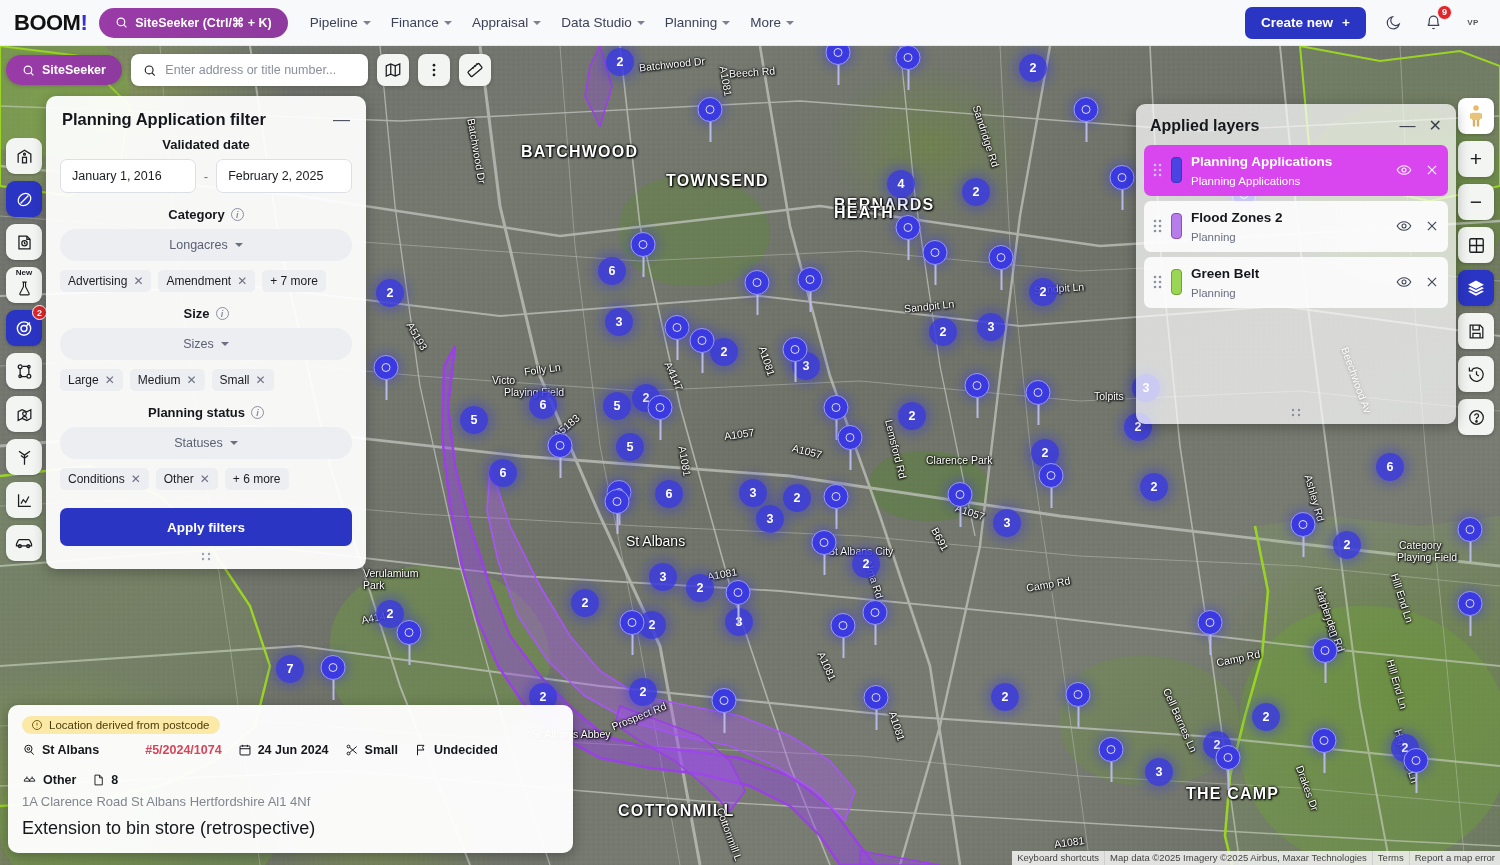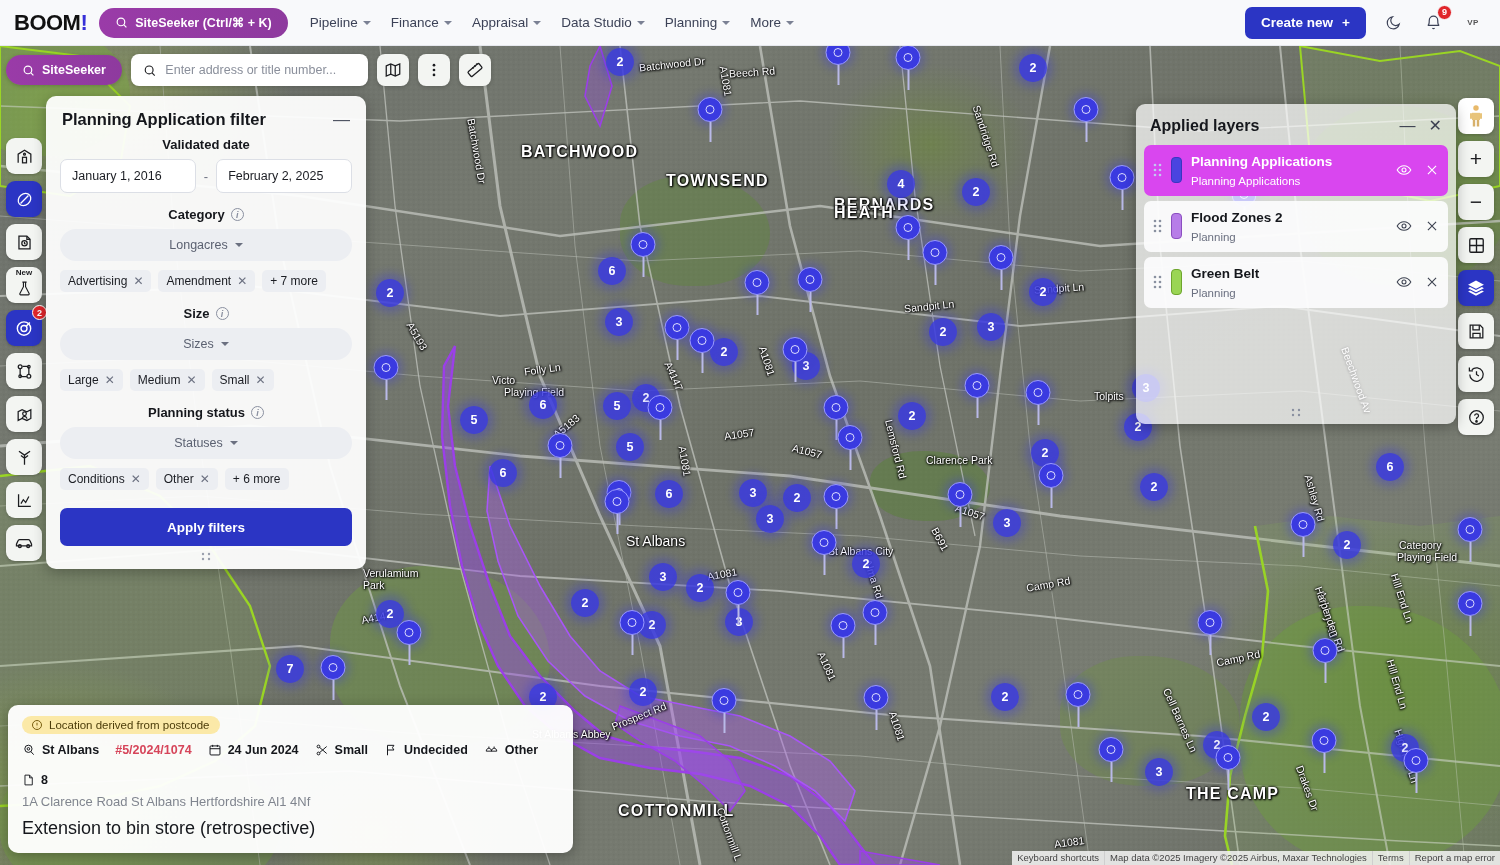--- a/index.html
+++ b/index.html
@@ -222,21 +222,21 @@
     position: absolute; left: 8px; bottom: 12px; width: 565px;
     background: rgba(255,255,255,.96); border-radius: 10px;
     box-shadow: 0 3px 14px rgba(0,0,0,.3); padding: 11px 14px 14px; z-index: 44;
   }
   .warnpill {
     display: inline-flex; align-items: center; gap: 6px; background: #fbe9a8;
     border-radius: 13px; padding: 3px 11px 3px 9px; font-size: 11.5px; color: #4c3d0a; margin-bottom: 9px;
   }
   .metarow { display: flex; align-items: center; gap: 16px; flex-wrap: wrap; margin-bottom: 7px; }
   .meta { display: flex; align-items: center; gap: 6px; font-size: 12.5px; color: #15171c; font-weight: 600; }
-  .meta.ref { color: #d6455a; font-weight: 600; }
+  .meta.ref { color: #d6455a; font-weight: 600; margin-left: 30px; }
   .addr { font-size: 13px; color: #80858f; margin-bottom: 9px; }
   .desc { font-size: 18px; color: #15171c; }
 
   
   .mapfooter {
     position: absolute; bottom: 0; right: 0; display: flex; align-items: center;
     background: rgba(245,245,245,.86); font-size: 9.5px; color: #444; z-index: 50; height: 14px;
   }
   .mapfooter span { padding: 0 5px; border-left: 1px solid #cfcfcf; white-space: nowrap; line-height: 14px; cursor: pointer; }
   .mapfooter span:first-child { border-left: none; }

